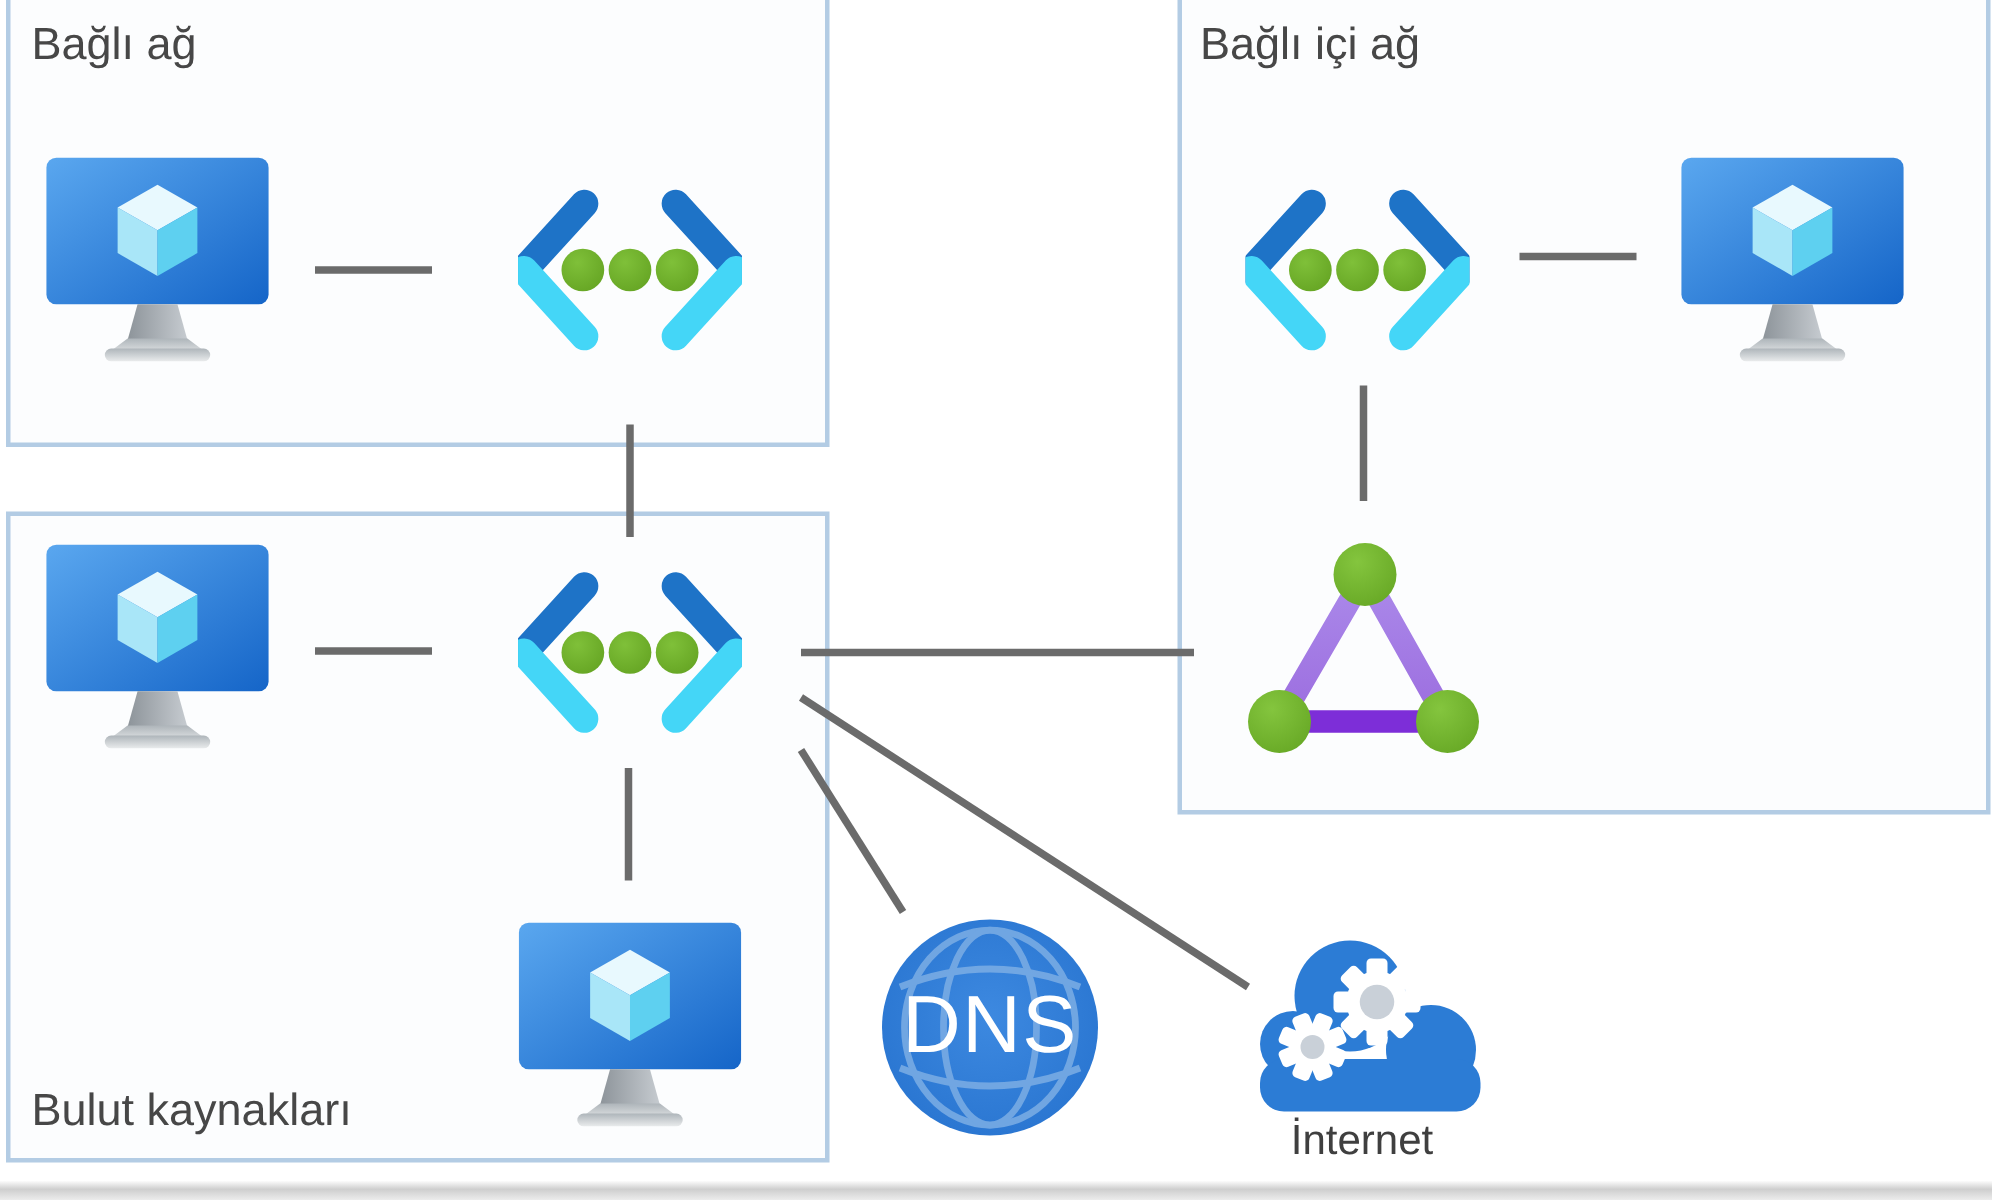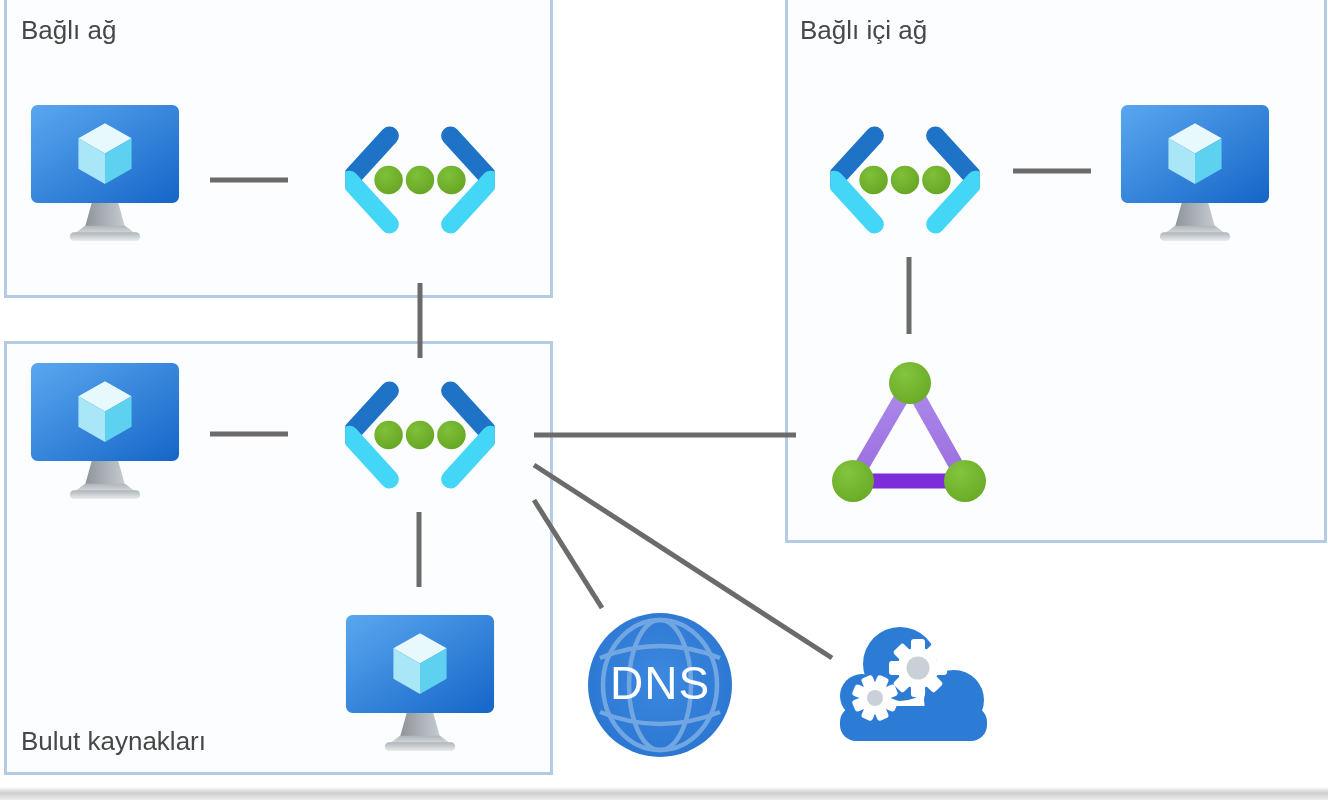--- a/index.html
+++ b/index.html
@@ -2,35 +2,35 @@
 <html><head>
 <meta charset="utf-8">
 <style>
   html,body{margin:0;padding:0;background:#ffffff;}
   .canvas{position:relative;width:1328px;height:800px;overflow:hidden;
           font-family:"Liberation Sans","DejaVu Sans",sans-serif;background:#ffffff;}
   .netbox{position:absolute;border:3px solid #b3cce4;background:#fcfdfe;box-sizing:border-box;}
   #box-connected{left:4px;top:-3px;width:549px;height:301px;}
   #box-cloud{left:4px;top:341px;width:549px;height:434px;padding-left:19px;}
   #box-onprem{left:785px;top:-3px;width:542px;height:546px;}
-  .boxlabel{position:absolute;color:#474747;font-size:26px;line-height:38px;white-space:nowrap;}
+  .boxlabel{position:absolute;color:#474747;font-size:30px;line-height:38px;white-space:nowrap;}
   #box-connected .boxlabel{left:14px;top:11px;}
   #box-onprem .boxlabel{left:12px;top:11px;}
   #box-cloud .boxlabel{left:14px;bottom:12px;}
   .icon{position:absolute;}
   #vm1{left:30px;top:104px;}  #vm2{left:30px;top:362px;}
   #vm3{left:345px;top:614px;} #vm4{left:1120px;top:104px;}
   #vnet1{left:345px;top:125px;} #vnet2{left:345px;top:380px;} #vnet3{left:830px;top:125px;}
   #gateway{left:831px;top:360px;}
   #dnsicon{left:587px;top:612px;}
   #cloudicon{left:830px;top:620px;}
   #connectors{position:absolute;left:0;top:0;width:1328px;height:800px;pointer-events:none;}
   .dns-text{position:absolute;left:587px;top:610px;width:146px;height:146px;
             display:flex;align-items:center;justify-content:center;
-            color:#ffffff;font-size:46px;font-weight:500;letter-spacing:1px;}
+            color:#ffffff;font-size:54px;font-weight:500;letter-spacing:1px;}
   .inet-label{position:absolute;left:828px;top:744px;width:160px;text-align:center;
               color:#3f3f3f;font-size:28px;}
   .bottom-band{position:absolute;left:0;top:787px;width:1328px;height:13px;
                background:linear-gradient(180deg,#ffffff 0%,#cecece 45%,#ececec 100%);}
   svg{display:block;}
 </style>
 </head>
 <body>
 
 <div class="canvas">
@@ -205,15 +205,16 @@
     </svg>
 
   <svg class="icon" id="dnsicon" width="146" height="146" viewBox="0 0 146 146">
       <use href="#sym-dns"></use>
     </svg>
   <div class="dns-text">DNS</div>
 
   <svg class="icon" id="cloudicon" width="158" height="124" viewBox="0 0 158 124">
       <use href="#sym-cloud"></use>
     </svg>
+  <div class="inet-label">İnternet</div>
 
   <div class="bottom-band"></div>
 </div>
 
 </body></html>

